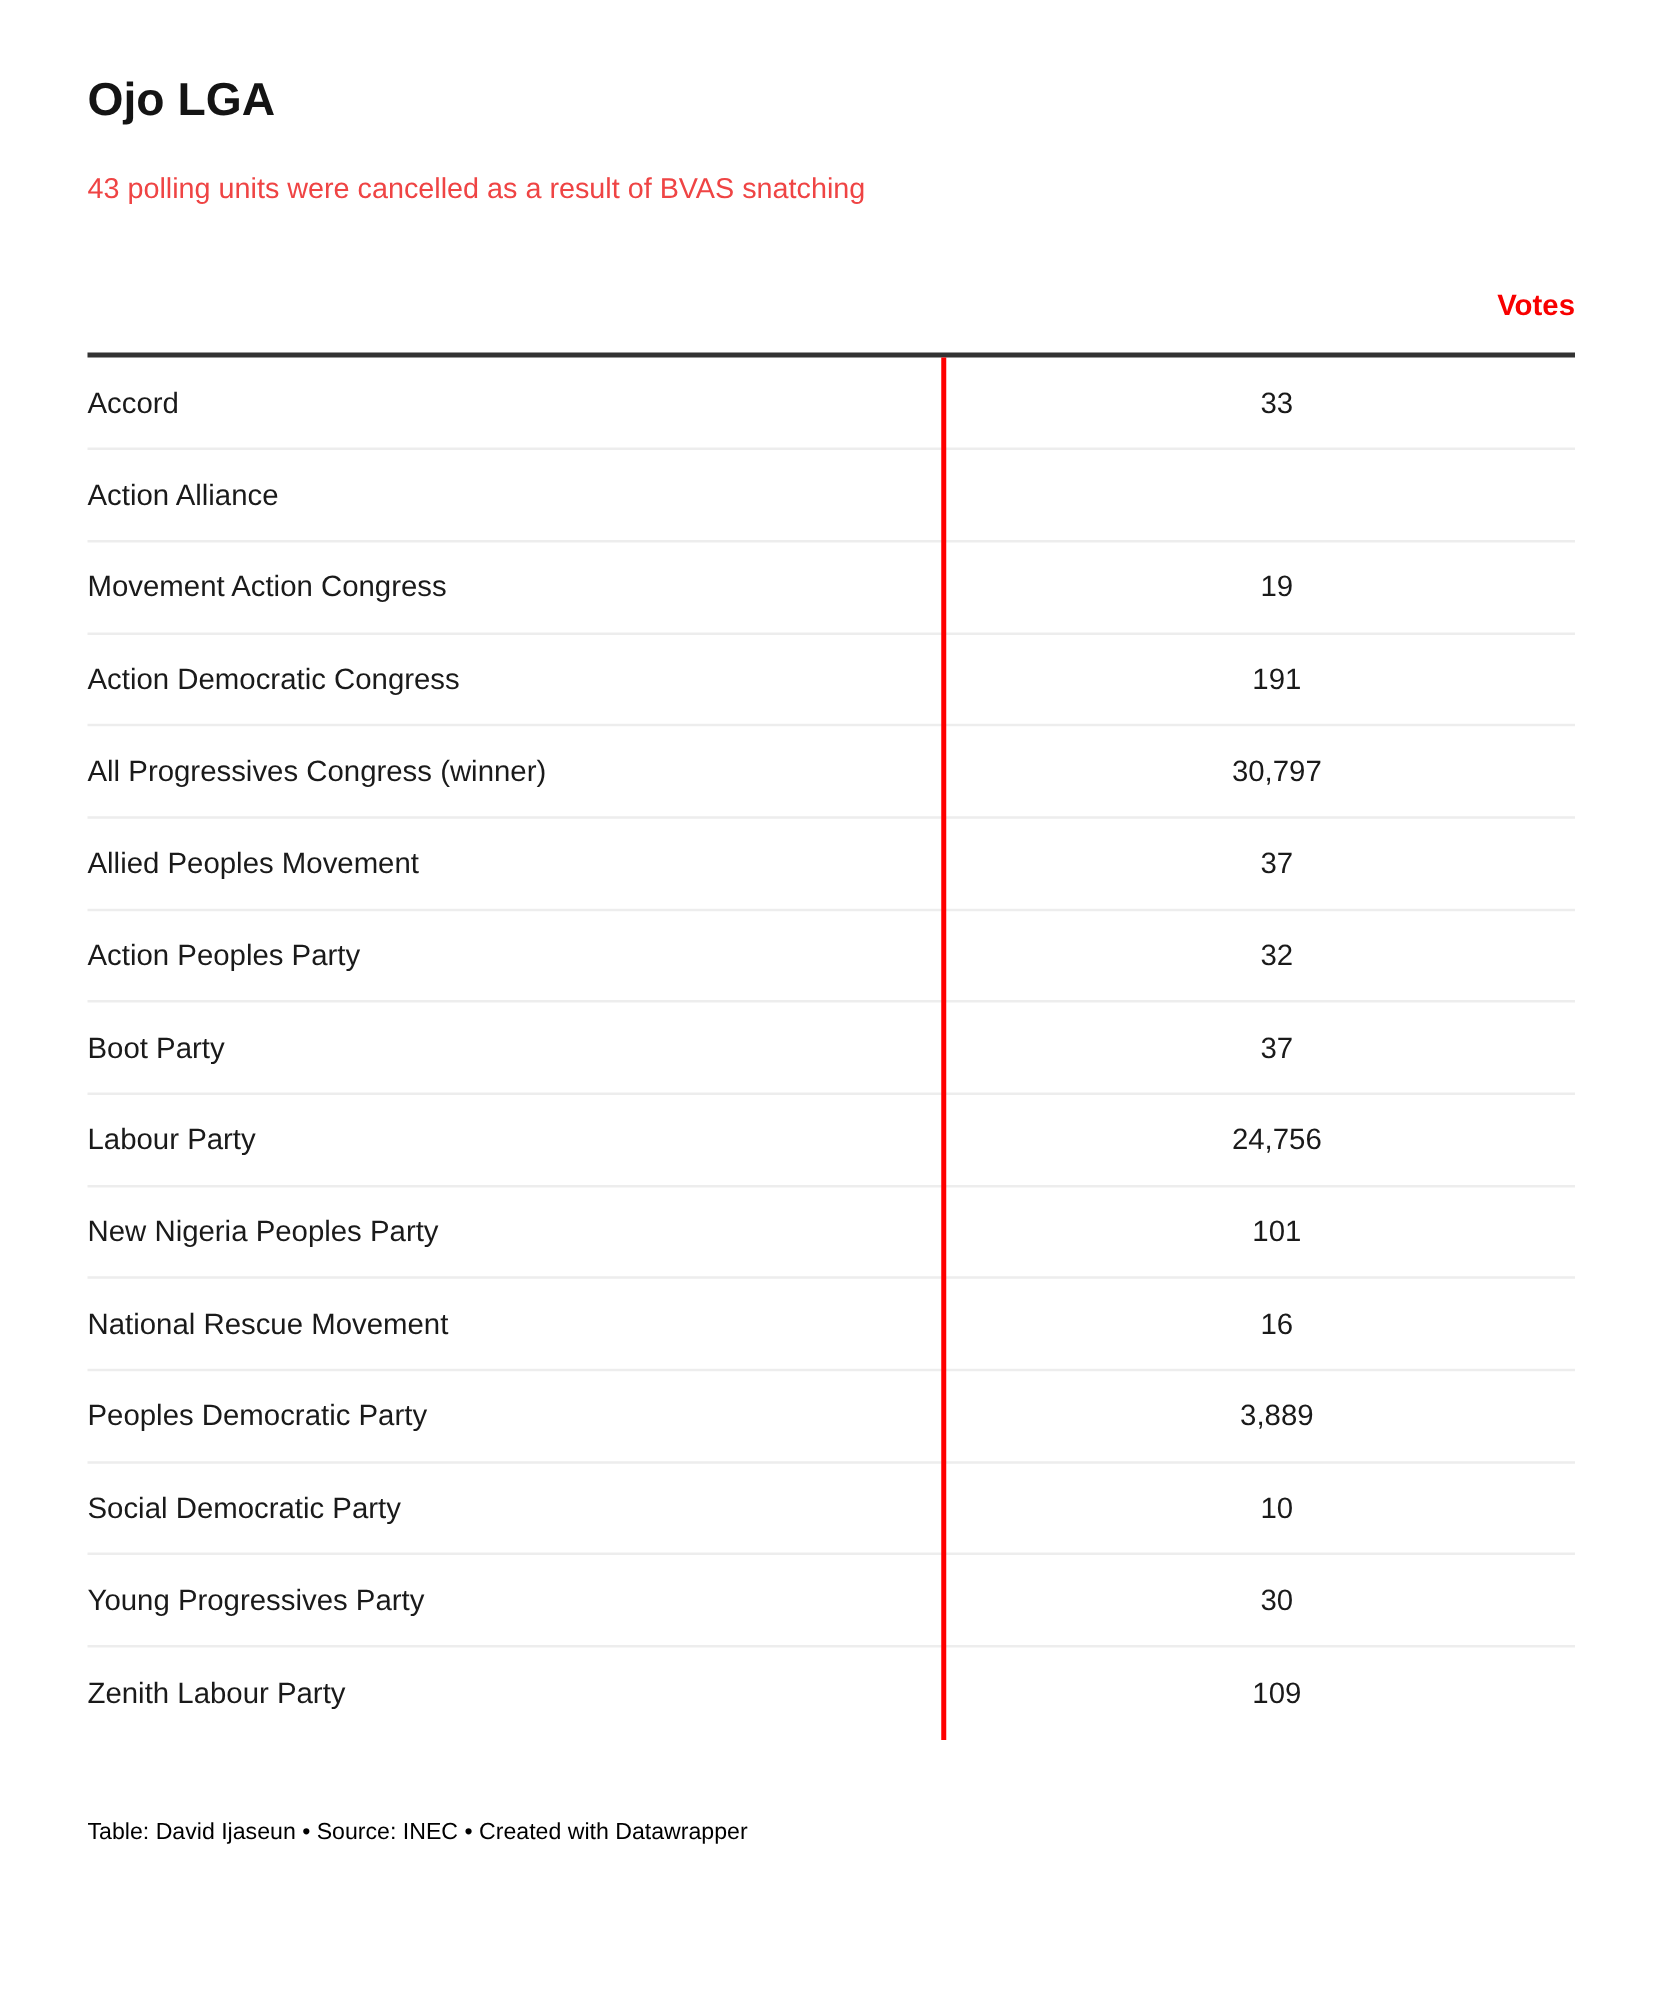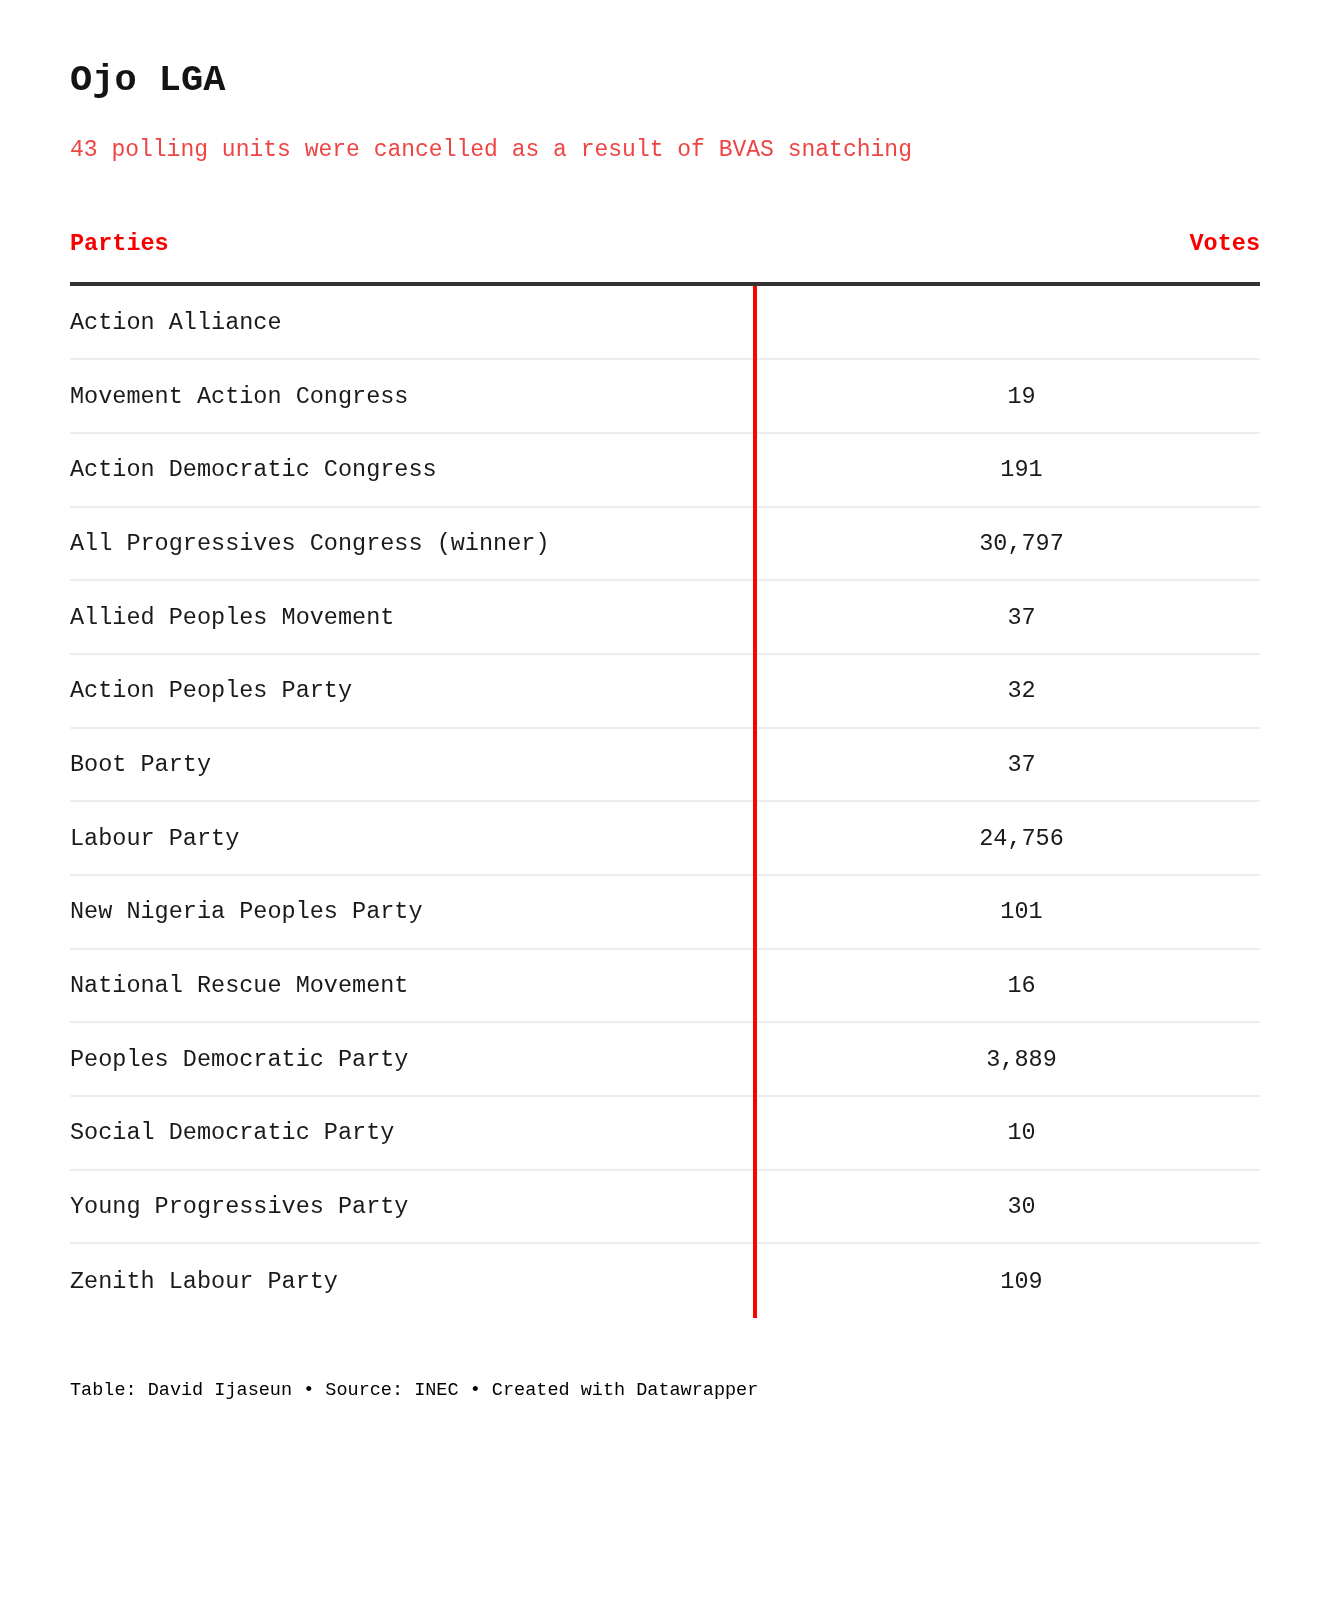--- a/index.html
+++ b/index.html
@@ -2,21 +2,21 @@
 <html><head>
 <meta charset="utf-8">
 <style>
   html, body { margin: 0; padding: 0; background: #ffffff; }
   .page {
     position: relative;
     width: 1332px;
     height: 1608px;
     background: #ffffff;
     overflow: hidden;
-    font-family: Liberation Mono, monospace;
+    font-family: Liberation Sans, sans-serif;
     -webkit-font-smoothing: antialiased;
   }
   .content {
     padding-left: 70px;
     padding-right: 72px;
   }
   .title {
     margin: 0;
     padding-top: 58px;
     font-size: 37px;
@@ -85,27 +85,30 @@
 </head>
 <body>
 
 <div class="page">
   <div class="content">
 
     <h1 class="title">Ojo LGA</h1>
     <p class="subtitle">43 polling units were cancelled as a result of BVAS snatching</p>
 
     <div class="tbl-header">
-      <div class="col-parties">Parties</div>
       <div class="col-votes">Votes</div>
     </div>
 
     <div class="tbl-body">
       <div class="red-rule"></div>
 
+      <div class="row">
+        <div class="party-cell">Accord</div>
+        <div class="votes-cell">33</div>
+      </div>
       <div class="row">
         <div class="party-cell">Action Alliance</div>
       </div>
       <div class="row">
         <div class="party-cell">Movement Action Congress</div>
         <div class="votes-cell">19</div>
       </div>
       <div class="row">
         <div class="party-cell">Action Democratic Congress</div>
         <div class="votes-cell">191</div>

